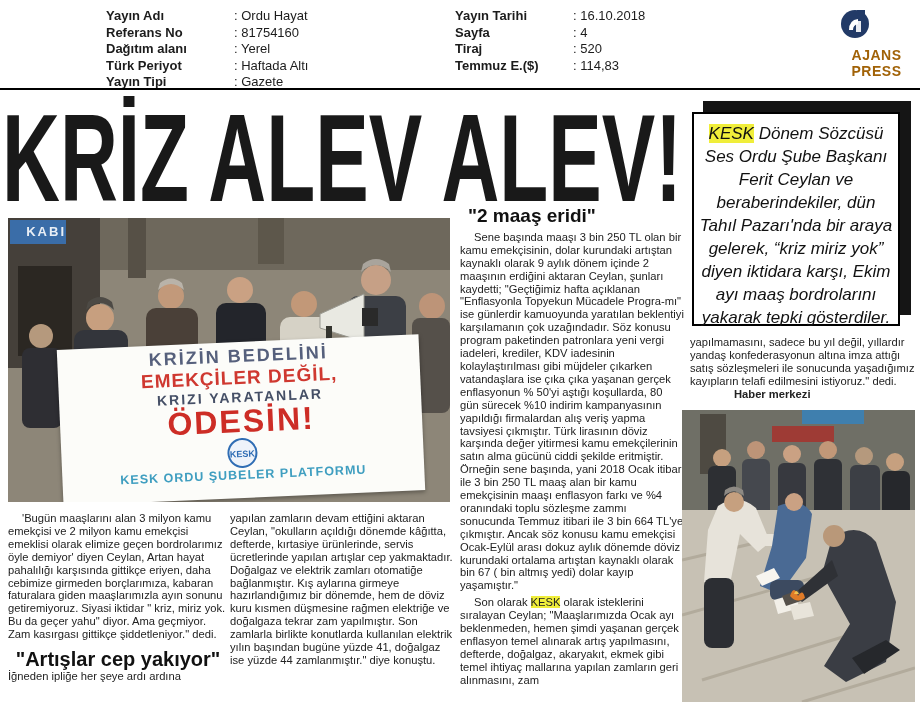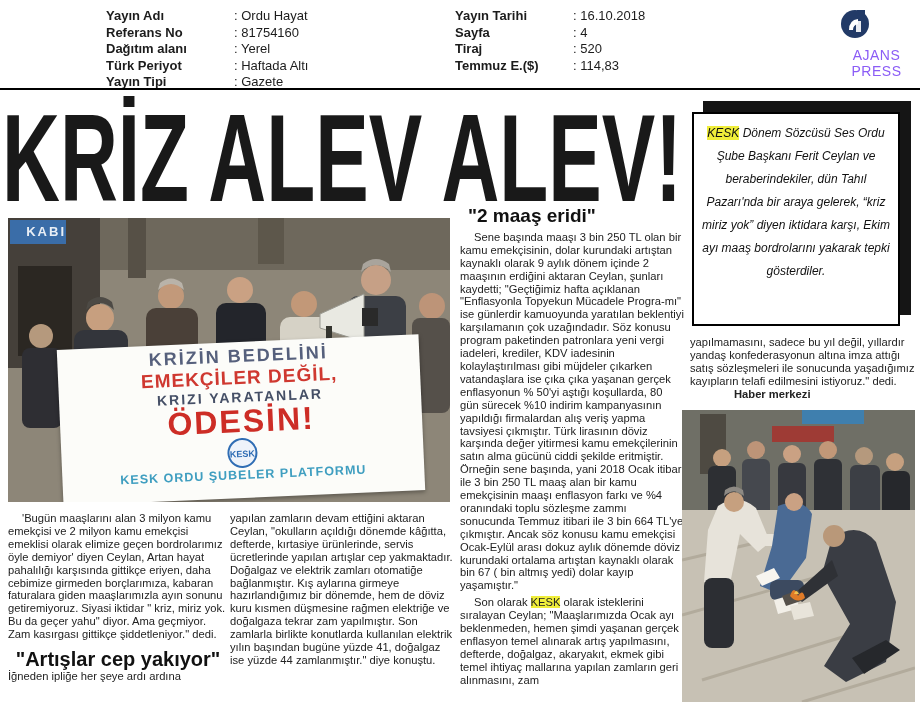--- a/index.html
+++ b/index.html
@@ -11,30 +11,30 @@
         border-radius:2px;}
   .masthead-logo .main{position:absolute;left:4px;top:2px;width:86px;color:#fff;font-weight:bold;
         font-size:30px;letter-spacing:-1px;transform:scaleX(.82);transform-origin:0 50%;}
   .masthead-logo .small{position:absolute;left:5px;top:16px;color:#f2c500;font-size:7px;font-weight:bold;letter-spacing:.5px;}
   .fields{position:absolute;top:8px;font-size:13px;line-height:16.6px;}
   .fields .row{display:flex;}
   .fields .lbl{font-weight:bold;}
   .fields.left{left:106px;}  .fields.left .lbl{width:128px;}
   .fields.right{left:455px;} .fields.right .lbl{width:118px;}
   .agency{position:absolute;right:8px;top:8px;width:112px;text-align:center;}
-  .agency .txt{color:#8b5cf6;font-weight:normal;font-size:14px;letter-spacing:.5px;margin-top:1px;margin-left:41px;}
+  .agency .txt{color:#a16207;font-weight:bold;font-size:14px;letter-spacing:.5px;margin-top:1px;margin-left:41px;}
   .rule{position:absolute;left:0;top:88px;width:920px;height:2px;background:#000;}
 
   
   .headline{position:absolute;left:0;top:96px;width:690px;height:112px;}
 
   
   .quote-box{position:absolute;left:692px;top:112px;width:208px;height:214px;background:#fff;
         border:2px solid #000;box-shadow:11px -11px 0 #151515;box-sizing:border-box;
-        padding:8px 4px;text-align:center;font-style:italic;font-size:12px;line-height:23px;color:#111;}
+        padding:8px 4px;text-align:center;font-style:italic;font-size:17px;line-height:23px;color:#111;}
   .hl{background:#f0ee3a;}
 
   
   .col{position:absolute;font-size:11.2px;line-height:12.9px;color:#222;}
   .col p{margin:0 0 4px 0;}
   .indent{text-indent:14px;}
   .col-main{left:460px;top:210px;width:224px;}
   .col-main h2{font-size:19px;margin:0 0 8px 8px;color:#111;}
   .col-right{left:690px;top:336px;width:226px;}
   .col-left{left:8px;top:512px;width:220px;}

